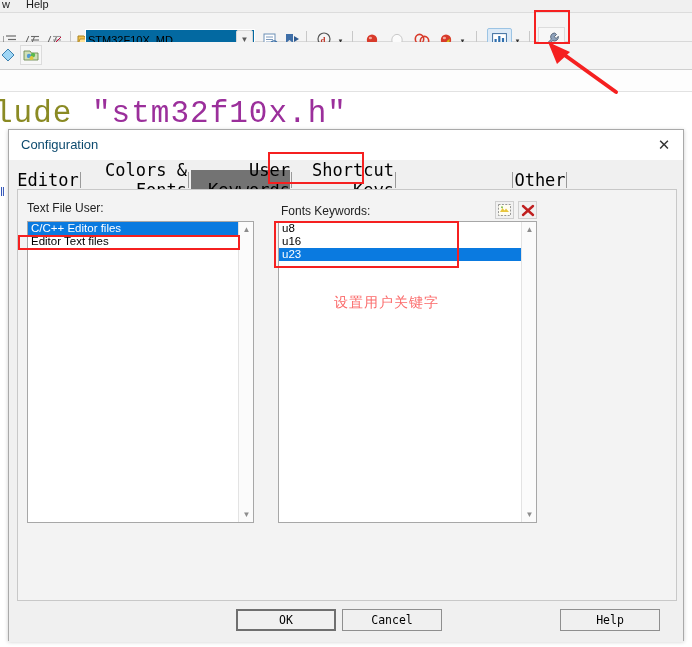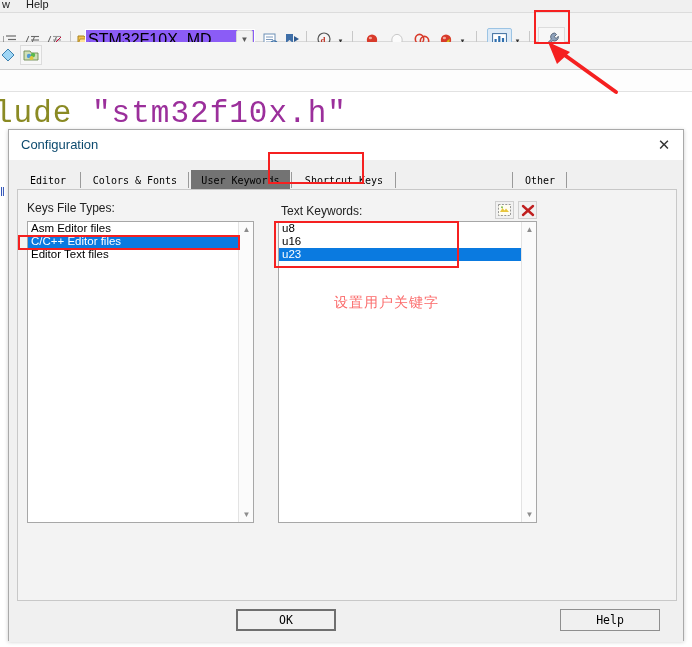--- a/index.html
+++ b/index.html
@@ -42,22 +42,22 @@
     position:absolute; width:20px; height:20px; top:17px;
     display:flex; align-items:center; justify-content:center;
     font-size:13px; line-height:1;
   }
   .tb-arrow {
     position:absolute; top:24px; width:7px; height:7px;
     color:#333; font-size:7px; line-height:7px; text-align:center;
   }
   .target-box {
     position:absolute; left:85px; top:16px; width:170px; height:20px;
-    background:#8b5cf6; border:1px solid #ffffff;
-    font-size:16px; color:#000; padding-left:2px; line-height:20px;
+    background:#0369a1; border:1px solid #ffffff;
+    font-size:11px; color:#000; padding-left:2px; line-height:20px;
   }
   .target-drop {
     position:absolute; left:236px; top:17px; width:17px; height:18px;
     background:#f2f2f2; border:1px solid #d6d6d6; border-radius:2px;
     color:#5a5a5a; font-size:8px; text-align:center; line-height:17px;
   }
   .tb-icon-framed {
     position:absolute; top:15px; width:25px; height:23px;
     background:#dceaf7; border:1px solid #9cc4e4; border-radius:2px;
     display:flex; align-items:center; justify-content:center;
@@ -117,24 +117,25 @@
     position:absolute; left:0; top:30px; width:100%; height:482px;
     background:#f0f0f0;
   }
 
   
   .tabstrip {
     position:absolute; left:8px; top:10px; width:660px; height:20px;
   }
   .tab {
     position:absolute; top:0; height:20px;
-    font-family:"DejaVu Sans Mono", monospace; font-size:10px;
+    font-family:"DejaVu Sans Mono", monospace; font-size:17px;
     color:#000; background:#f0f0f0;
     display:flex; align-items:center; justify-content:center;
     letter-spacing:0px;
+    text-align:right;
   }
   .tab.active { background:#737373; }
   .tab-div {
     position:absolute; top:2px; width:1px; height:16px; background:#9a9a9a;
   }
 
   .tabpanel {
     position:absolute; left:8px; top:29px; width:660px; height:412px;
     background:#f3f3f3; border:1px solid #c8c8c8;
   }
@@ -368,36 +369,35 @@
         <div class="tab-div" style="left:378px;"></div>
         <div class="tab-div" style="left:495px;"></div>
         <div class="tab" style="left:498px;width:50px;">Other</div>
         <div class="tab-div" style="left:549px;"></div>
       </div>
 
       <div class="tabpanel"></div>
     </div>
   </div>
 
-  <span class="panel-label" style="left:27px;top:201px;">Keys File Types:</span>
+  <span class="panel-label" style="left:27px;top:201px;">Text File User:</span>
 
   <div class="listbox" style="left:27px;top:221px;width:227px;height:302px;">
     <div style="position:absolute;left:0;top:0;width:211px;">
-      <div class="list-item">Asm Editor files</div>
       <div class="list-item sel">C/C++ Editor files</div>
       <div class="list-item">Editor Text files</div>
     </div>
     <div class="scrollbar" style="right:0;top:0;height:300px;">
       <div class="sb-btn sb-up">▲</div>
       <div class="sb-btn sb-dn">▼</div>
     </div>
   </div>
 
   <div class="kw-header"></div>
-  <span class="panel-label" style="left:281px;top:204px;">Text Keywords:</span>
+  <span class="panel-label" style="left:281px;top:204px;">Fonts Keywords:</span>
   <div class="kw-btn" style="left:495px;">
     <svg width="13" height="12" viewBox="0 0 13 12">
       <rect x="0.5" y="0.5" width="12" height="11" fill="#fffdf0" stroke="#8a8a8a" stroke-width="0.9" stroke-dasharray="2 1.4"></rect>
       <path d="M2 8 l2.5 -4 l2 2.5 l1.5 -2 l3 3.5 z" fill="#e8c53c"></path>
       <circle cx="4" cy="3.2" r="1" fill="#7fbf4f"></circle>
       </svg>
   </div>
   <div class="kw-btn" style="left:518px;">
     <svg width="14" height="13" viewBox="0 0 14 13">
       <g stroke="#c02020" stroke-width="2.4" stroke-linecap="round">
@@ -413,20 +413,21 @@
       <div class="list-item">u16</div>
       <div class="list-item sel">u23</div>
     </div>
     <div class="scrollbar" style="right:0;top:0;height:300px;">
       <div class="sb-btn sb-up">▲</div>
       <div class="sb-btn sb-dn">▼</div>
     </div>
   </div>
 
   <div class="btn default" style="left:236px;top:609px;width:100px;">OK</div>
+  <div class="btn" style="left:342px;top:609px;width:100px;">Cancel</div>
   <div class="btn" style="left:560px;top:609px;width:100px;">Help</div>
 
   <div class="red-box" style="left:534px;top:10px;width:36px;height:34px;"></div>
   <svg class="red-arrow" style="left:546px;top:40px;" width="80" height="55">
     <path d="M6 6 L70 52" stroke="#f52020" stroke-width="4" stroke-linecap="round"></path>
     <path d="M2 2 L24 12 L11 24 Z" fill="#f52020"></path>
   </svg>
 
   <div class="red-box" style="left:268px;top:152px;width:96px;height:32px;"></div>
 

